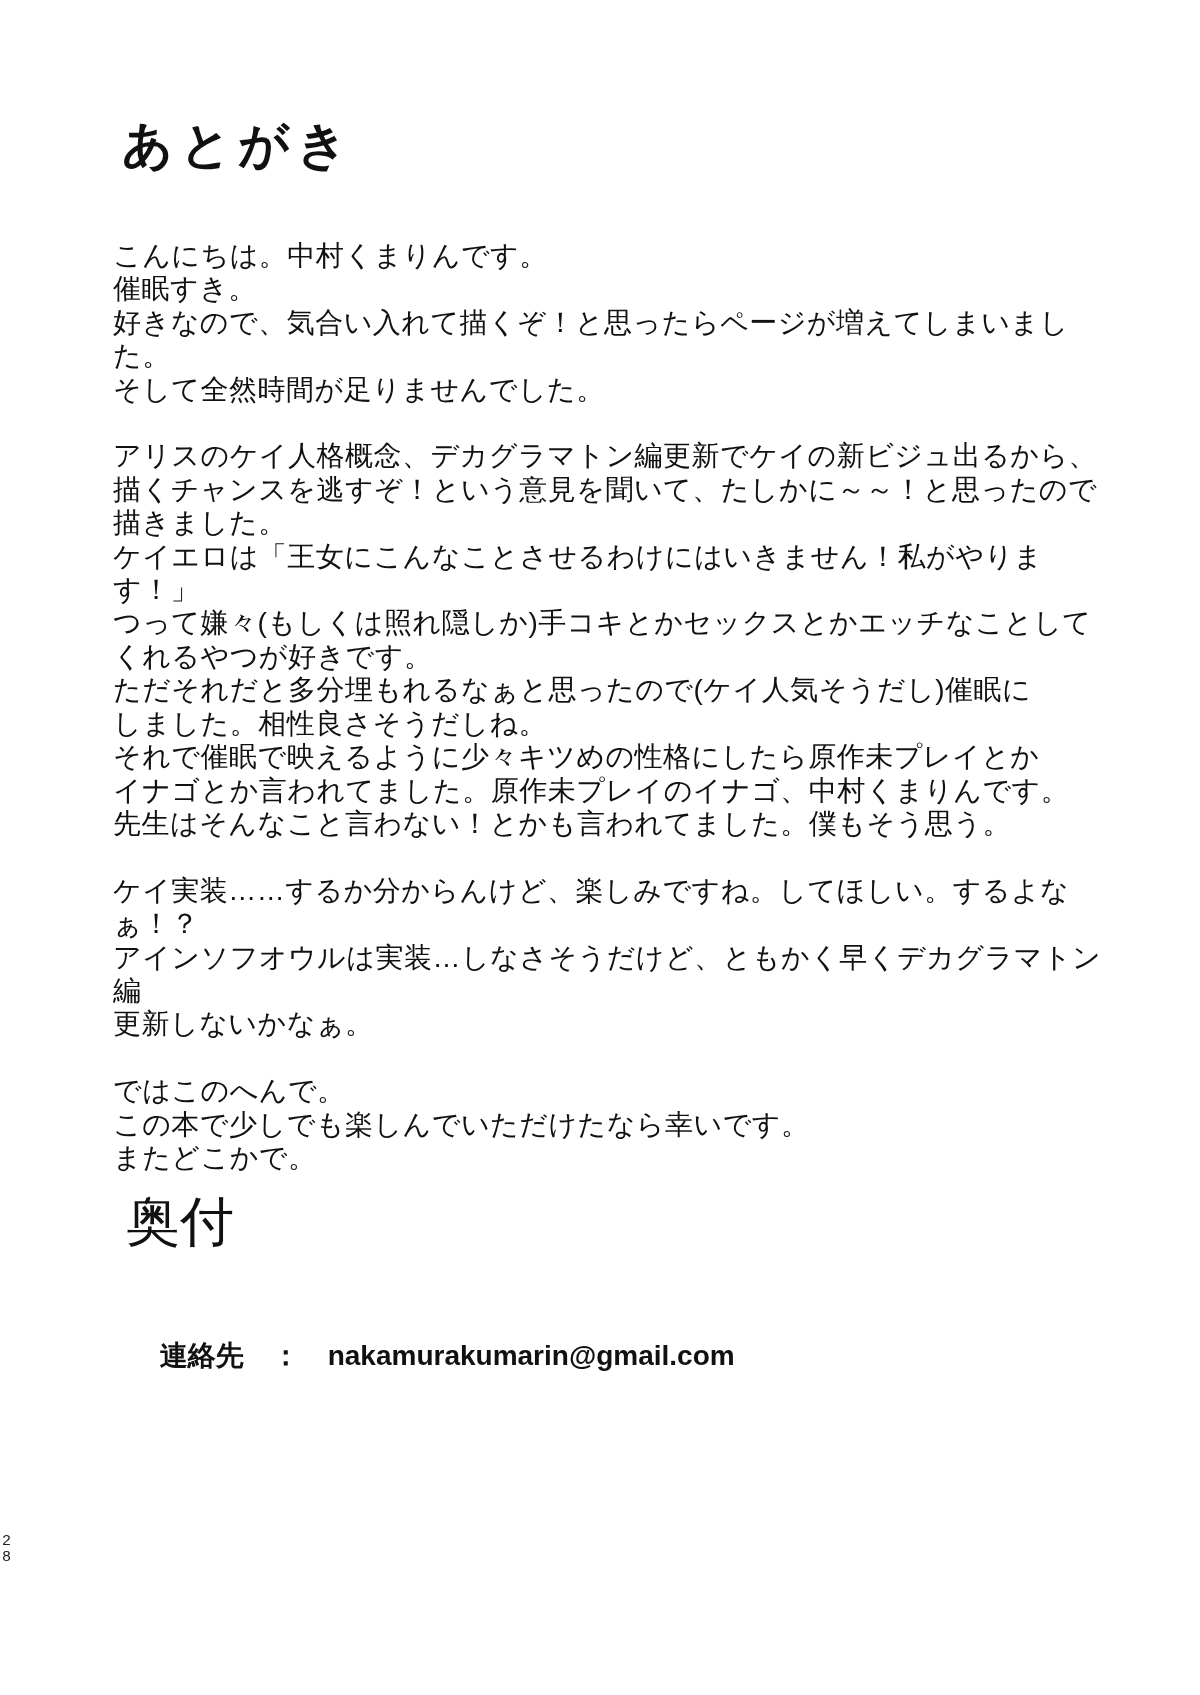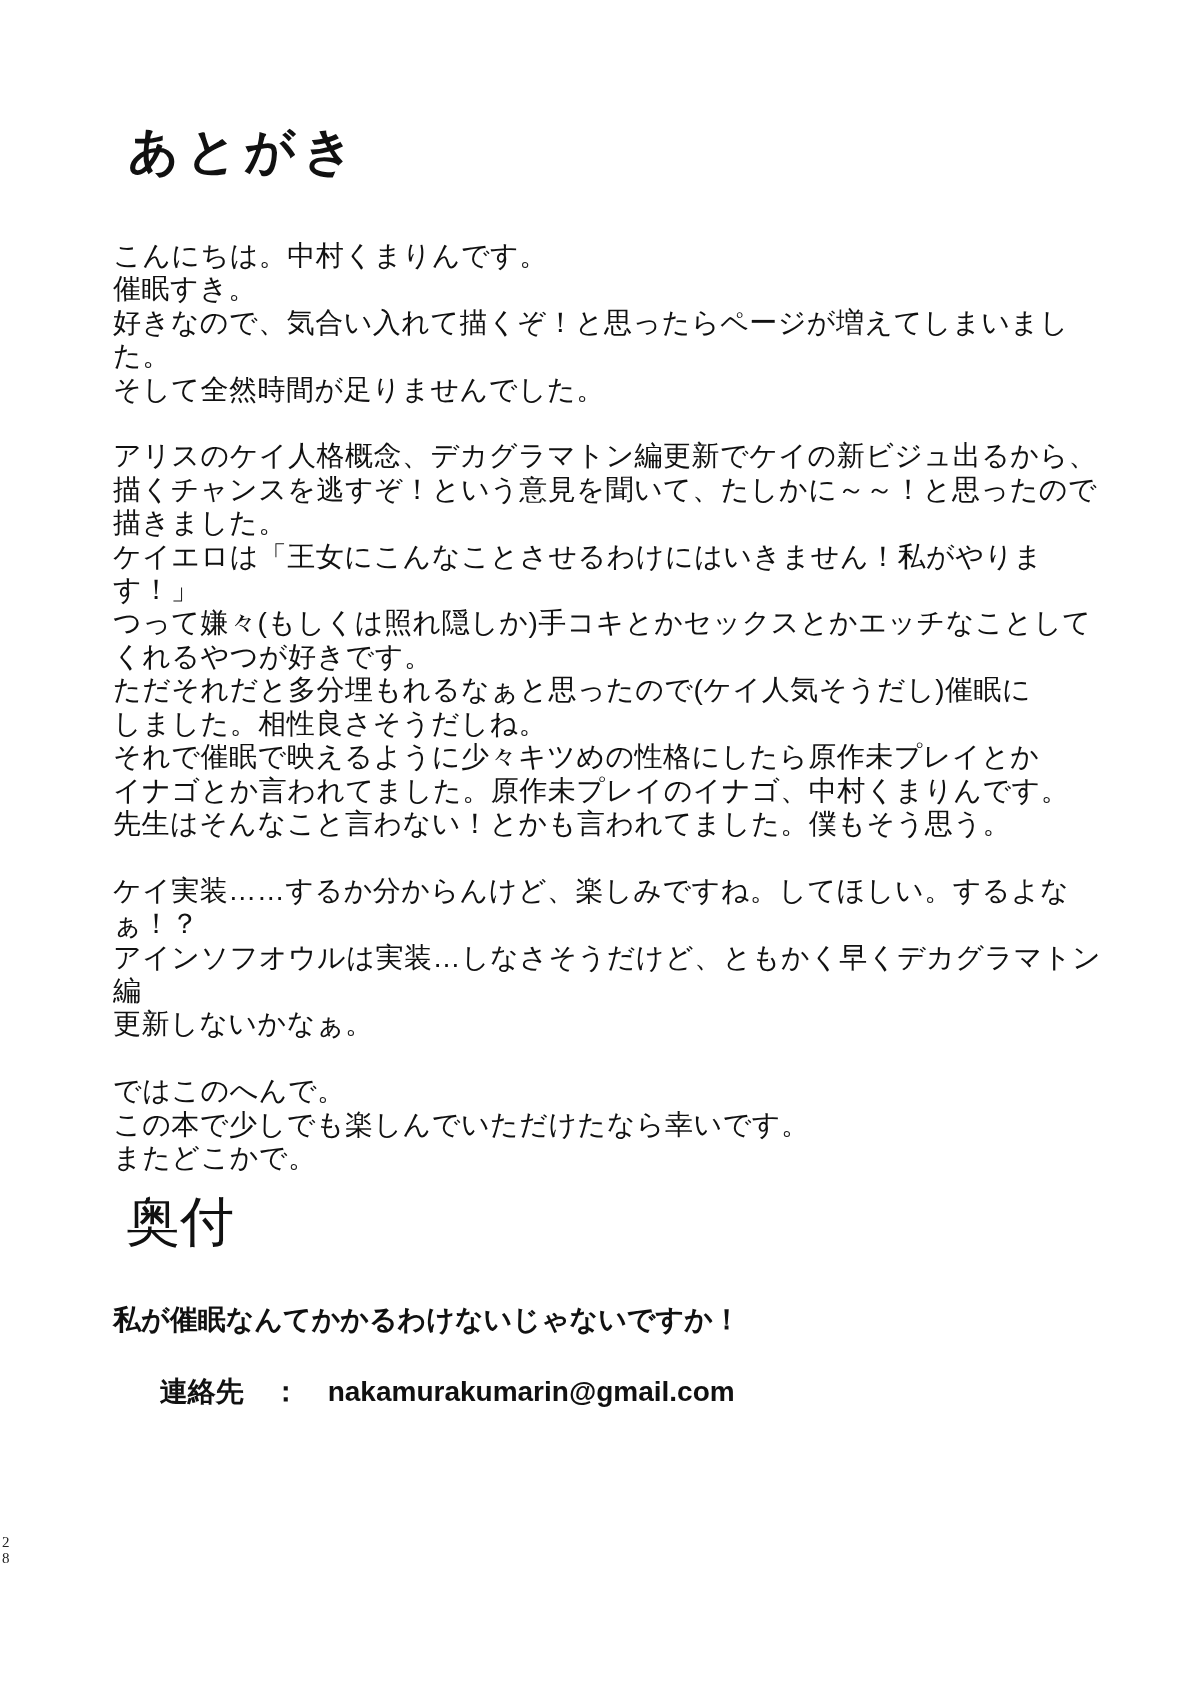--- a/index.html
+++ b/index.html
@@ -13,21 +13,21 @@
     height: 1695px;
     margin: 0 auto;
     background: #ffffff;
     color: #111111;
     overflow: hidden;
   }
   .afterword-title {
     position: absolute;
     left: 122px;
     top: 118px;
-    margin: 6px;
+    margin: 0;
     font-family: "Liberation Serif", "DejaVu Serif", serif;
     font-size: 50px;
     font-weight: 700;
     letter-spacing: 7px;
     line-height: 1.1;
     color: #111111;
   }
   .afterword-body {
     position: absolute;
     left: 113px;
@@ -67,21 +67,21 @@
     font-weight: 900;
   }
   .colophon-line {
     white-space: pre;
   }
   .page-number {
     position: absolute;
     left: 2px;
     top: 1534px;
     width: 13px;
-    font-family: Liberation Serif, serif;
+    font-family: Liberation Mono, monospace;
     font-size: 15px;
     font-weight: 400;
     line-height: 16px;
     word-break: break-all;
     color: #222222;
   }
 </style>
 </head>
 <body>
 
@@ -110,21 +110,20 @@
 アインソフオウルは実装…しなさそうだけど、ともかく早くデカグラマトン編
 更新しないかなぁ。
 
 ではこのへんで。
 この本で少しでも楽しんでいただけたなら幸いです。
 またどこかで。</div>
 
   <h2 class="colophon-title">奥付</h2>
 
   <div class="colophon">
-    <div class="colophon-line book-title">私が催眠なんてかかるわけないじゃないですか！</div>
 
 
 
     <div class="colophon-line">
       <span>連絡先</span><span>　：　</span><span>nakamurakumarin@gmail.com</span>
     </div>
 
     <div class="colophon-line">
       
     </div>

